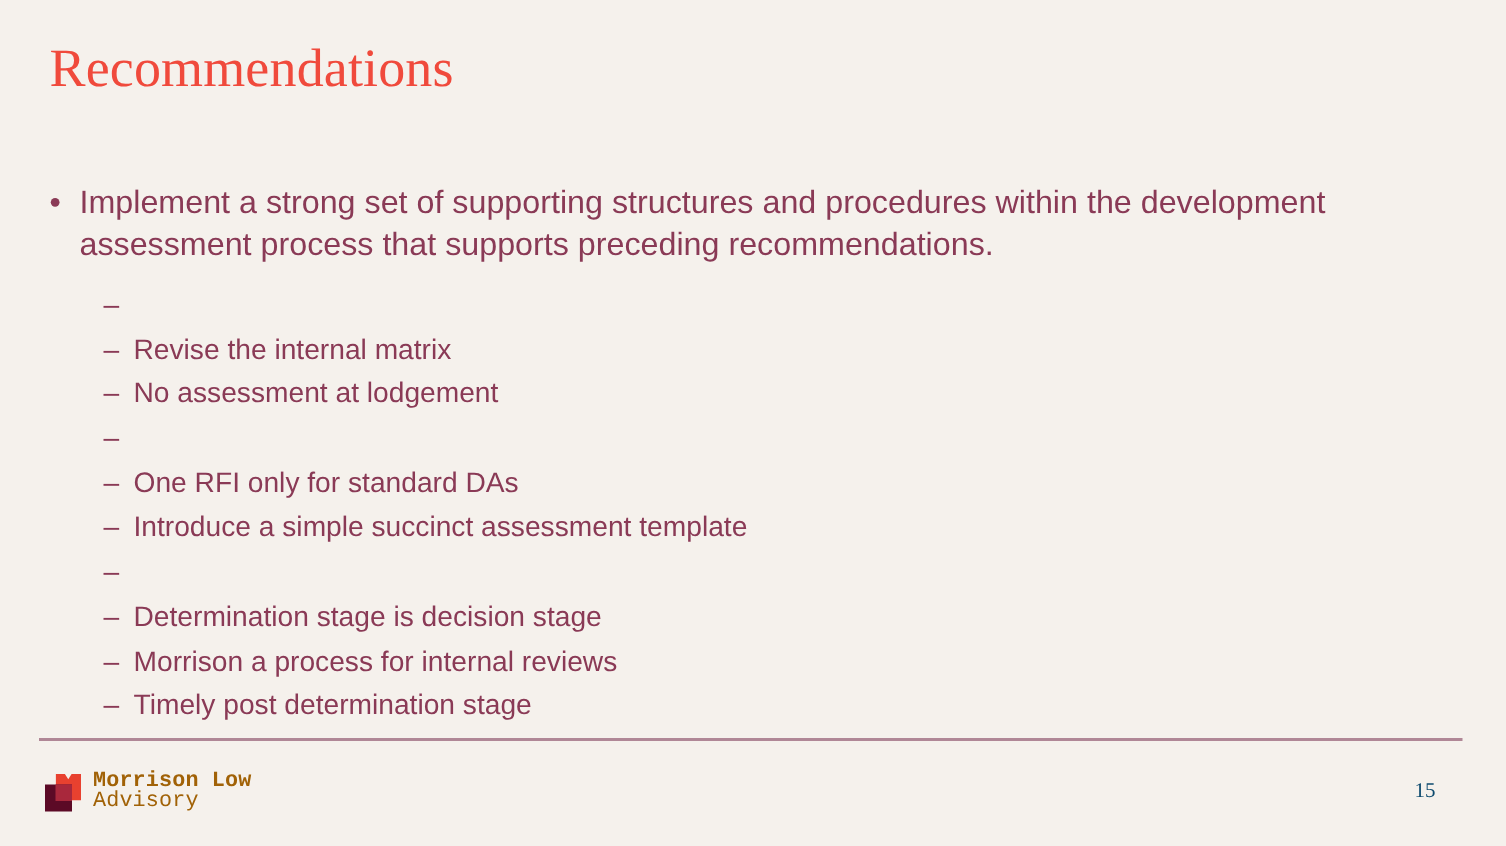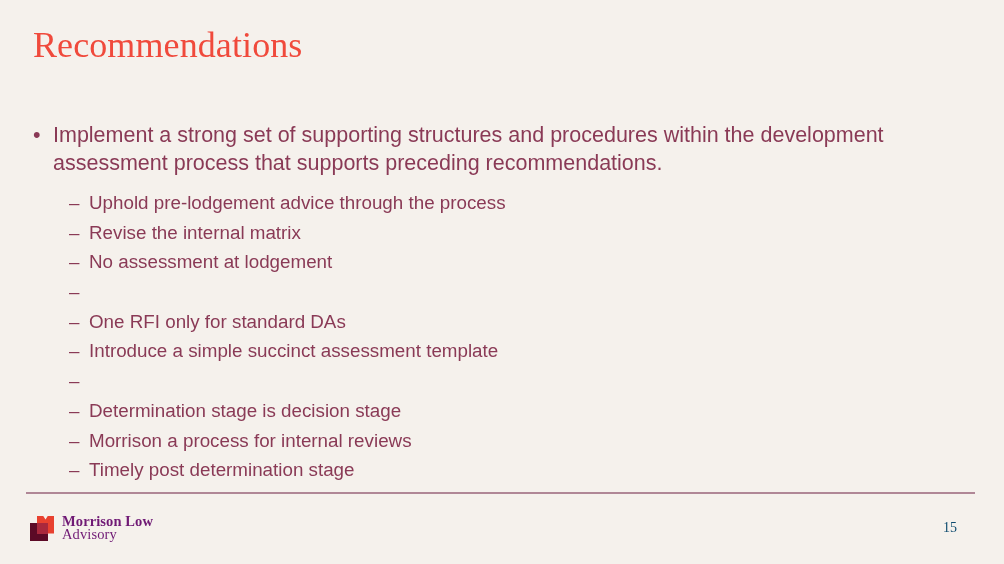--- a/index.html
+++ b/index.html
@@ -128,22 +128,22 @@
   .logo-mark .sq-mid {
     position: absolute;
     left: 7px;
     top: 7px;
     width: 11px;
     height: 11px;
     background: #a9283c;
   }
   .logo-text {
     margin-left: 8px;
-    font-family: Liberation Serif, serif;
-    color: #701a75;
+    font-family: Liberation Mono, monospace;
+    color: #a16207;
     line-height: 13.5px;
   }
   .logo-text .line1 {
     font-size: 14.5px;
     font-weight: 700;
     letter-spacing: 0.1px;
   }
   .logo-text .line2 {
     font-size: 14.5px;
     font-weight: 400;
@@ -172,21 +172,20 @@
 
     <div class="bullet-l1">
       <span class="marker">•</span>
       <span>Implement a strong set of supporting structures and procedures within the development assessment process that supports preceding recommendations.</span>
     </div>
 
     <div class="sub-list">
 
       <div class="bullet-l2">
         <span class="marker">–</span>
-        <span>Uphold pre-lodgement advice through the process</span>
       </div>
 
       <div class="bullet-l2">
         <span class="marker">–</span>
         <span>Revise the internal matrix</span>
       </div>
 
       <div class="bullet-l2">
         <span class="marker">–</span>
         <span>No assessment at lodgement</span>

